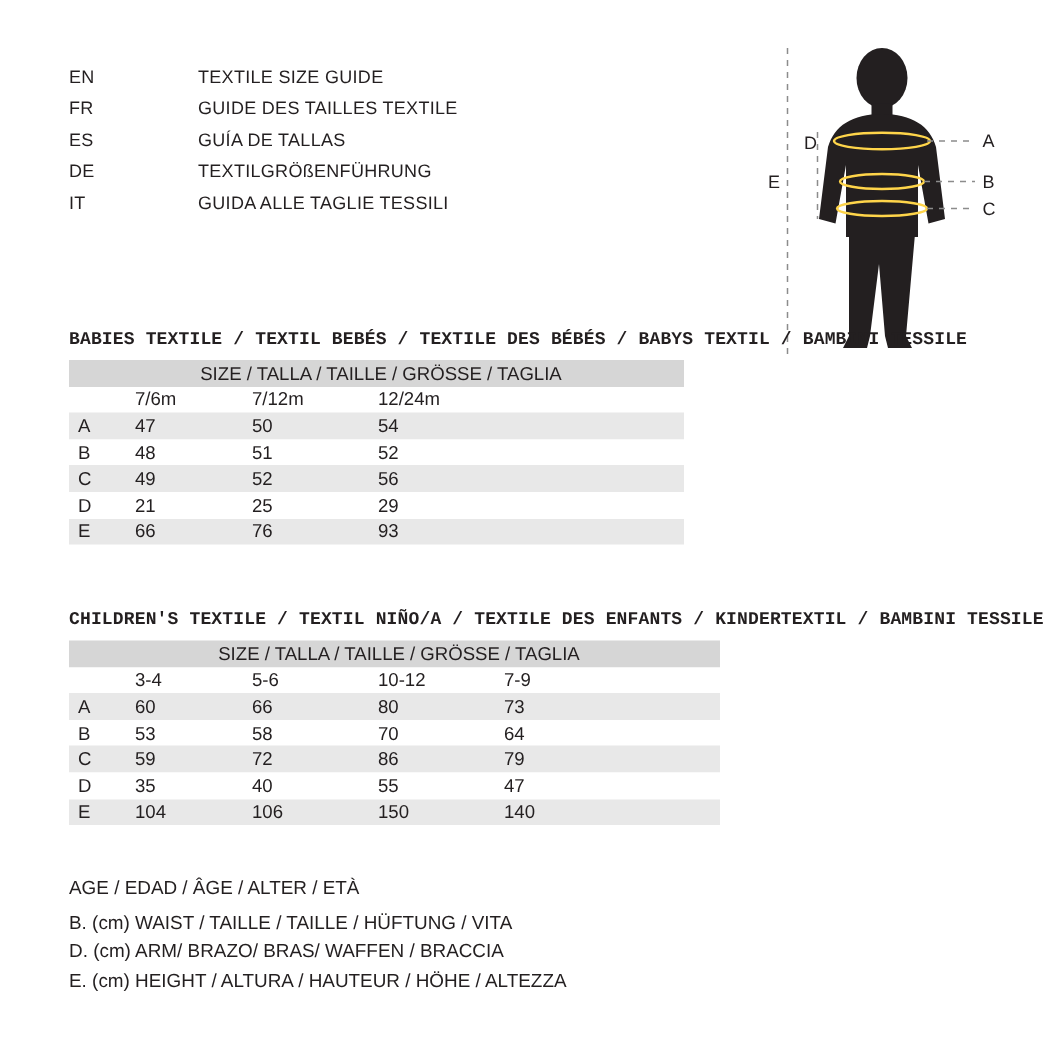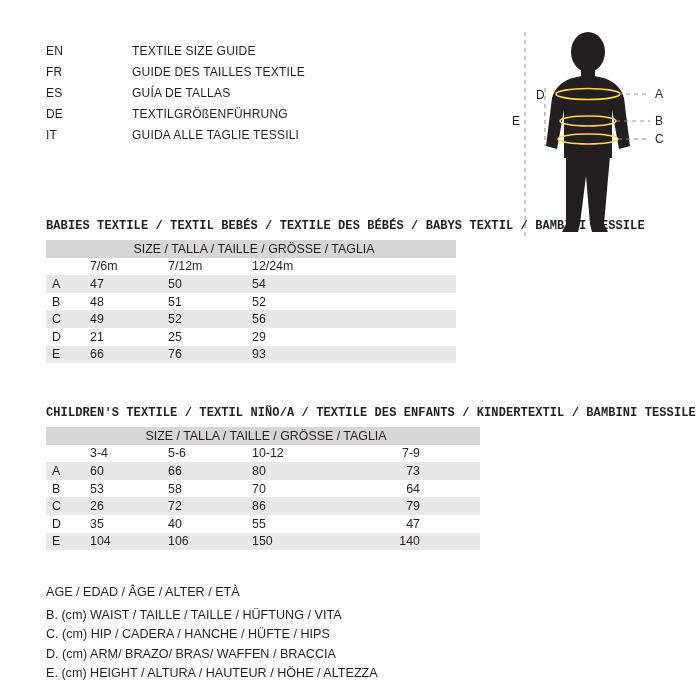--- a/index.html
+++ b/index.html
@@ -81,21 +81,21 @@
   .row-band { background: #e8e8e8; }
   .row-white { background: #ffffff; }
   .head-row td {
     background: #d6d6d6;
     font-weight: normal;
   }
   .c-label { width: 38px; padding-left: 6px !important; }
   .c-1 { width: 78px; }
   .c-2 { width: 84px; }
   .c-3 { width: 84px; }
-  .c-4 { width: 84px; text-align: right; }
+  .c-4 { width: 84px; }
   .c-pad { width: 120px; }
   .head-span { padding-left: 6px !important; text-align: center; }
 
   
   .legend {
     position: absolute;
     left: 46px;
     top: 551px;
     font-size: 12.6px;
     line-height: 19.6px;
@@ -266,21 +266,21 @@
       <tr class="row-white">
         <td class="c-label">B</td>
         <td class="c-1">53</td>
         <td class="c-2">58</td>
         <td class="c-3">70</td>
         <td class="c-4">64</td>
         <td style="width:60px"></td>
       </tr>
       <tr class="row-band">
         <td class="c-label">C</td>
-        <td class="c-1">26</td>
+        <td class="c-1">59</td>
         <td class="c-2">72</td>
         <td class="c-3">86</td>
         <td class="c-4">79</td>
         <td style="width:60px"></td>
       </tr>
       <tr class="row-white">
         <td class="c-label">D</td>
         <td class="c-1">35</td>
         <td class="c-2">40</td>
         <td class="c-3">55</td>
@@ -295,18 +295,17 @@
         <td class="c-4">140</td>
         <td style="width:60px"></td>
       </tr>
     </tbody>
       </table>
   </div>
 
   <div class="legend">
     <div class="first">AGE / EDAD / ÂGE / ALTER / ETÀ</div>
     <div>B. (cm) WAIST / TAILLE / TAILLE / HÜFTUNG / VITA</div>
-    <div>C. (cm) HIP / CADERA / HANCHE / HÜFTE / HIPS</div>
     <div>D. (cm) ARM/ BRAZO/ BRAS/ WAFFEN / BRACCIA</div>
     <div>E. (cm) HEIGHT / ALTURA / HAUTEUR / HÖHE / ALTEZZA</div>
   </div>
 
 </div>
 
 </body></html>

